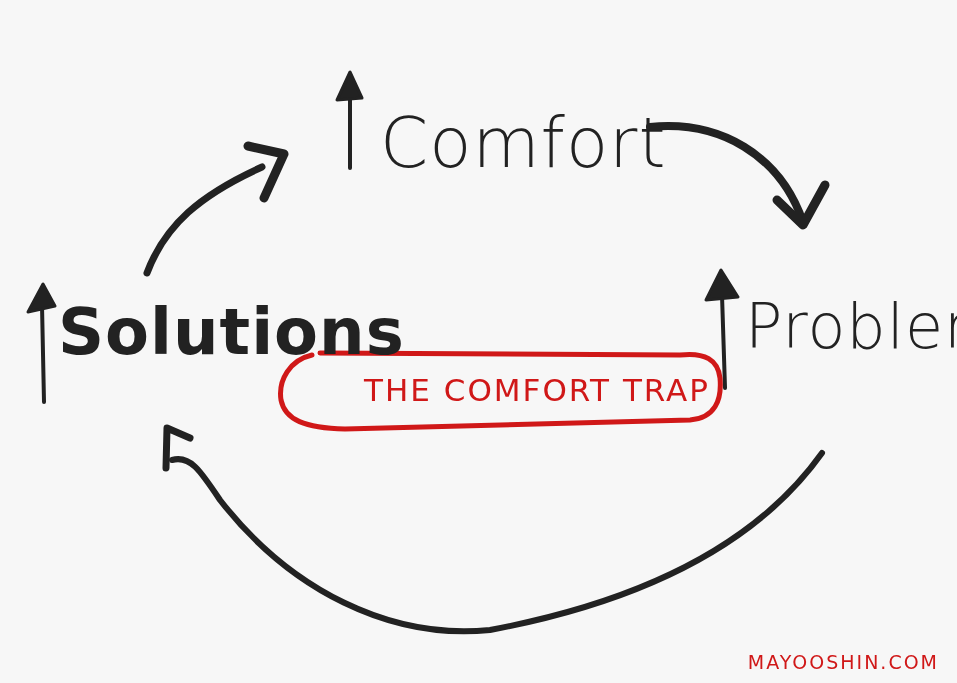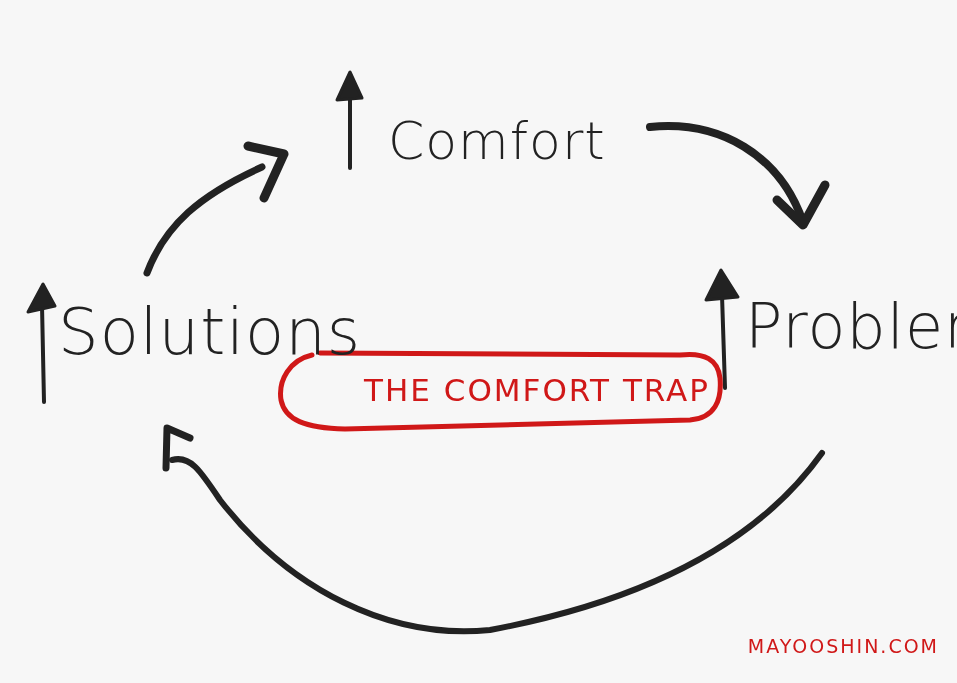--- a/index.html
+++ b/index.html
@@ -11,21 +11,21 @@
   .node-label {
     position: absolute; color: #222; font-family: "DejaVu Sans", sans-serif;
     font-weight: 300; letter-spacing: 1px; white-space: nowrap;
   }
   .trap-label {
     position: absolute; color: #d01818; font-family: "DejaVu Sans", sans-serif;
     font-size: 31px; letter-spacing: 2px; white-space: nowrap;
     left: 290px; top: 372px; width: 420px; text-align: right;
   }
   .watermark {
-    position: absolute; right: 18px; bottom: 26px; color: #d01818;
+    position: absolute; right: 18px; bottom: 10px; color: #d01818;
     font-family: "DejaVu Sans", sans-serif; font-size: 19px; letter-spacing: 2px;
   }
 </style>
 </head>
 <body>
 
 <svg class="canvas" width="957" height="683" viewBox="0 0 957 683">
 
   <g stroke="#222" fill="#222" stroke-linecap="round" stroke-linejoin="round">
     <line x1="350" y1="168" x2="350" y2="90" stroke-width="4"></line>
@@ -53,19 +53,19 @@
   </g>
 
   <g fill="none" stroke="#222" stroke-linecap="round" stroke-linejoin="round">
     <path d="M822,453 C760,540 650,600 490,630 C390,640 290,590 220,500 C200,470 190,455 172,460" stroke-width="6"></path>
     <path d="M166,468 L167,428 L190,438" stroke-width="7"></path>
   </g>
 
   <path d="M312,355 C290,360 278,380 281,400 C285,420 305,428 345,429 L690,420 C715,418 722,400 720,378 C718,360 705,352 680,355 L320,353" fill="none" stroke="#d01818" stroke-width="5" stroke-linecap="round"></path>
 </svg>
 
-<div class="node-label" style="left:388px; top:103px; font-size:52px;margin-top:8px;">Comfort</div>
+<div class="node-label" style="left:380px; top:103px; font-size:69px;">Comfort</div>
 <div class="node-label" style="left:745px; top:290px; font-size:62px;">Problems</div>
-<div class="node-label" style="left:58px; top:295px; font-size:64px;">Solutions</div>
+<div class="node-label" style="left:58px; top:295px; font-size:64px;font-weight:bold;">Solutions</div>
 
 <div class="trap-label">THE COMFORT TRAP</div>
 
 <div class="watermark">MAYOOSHIN.COM</div>
 
 </body></html>

